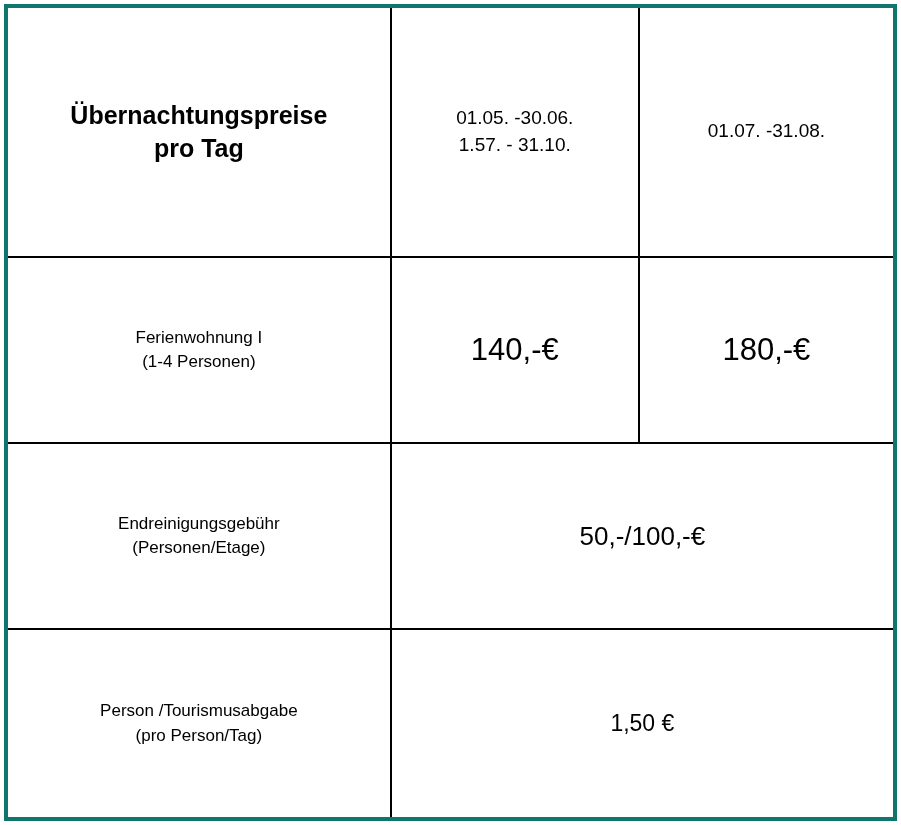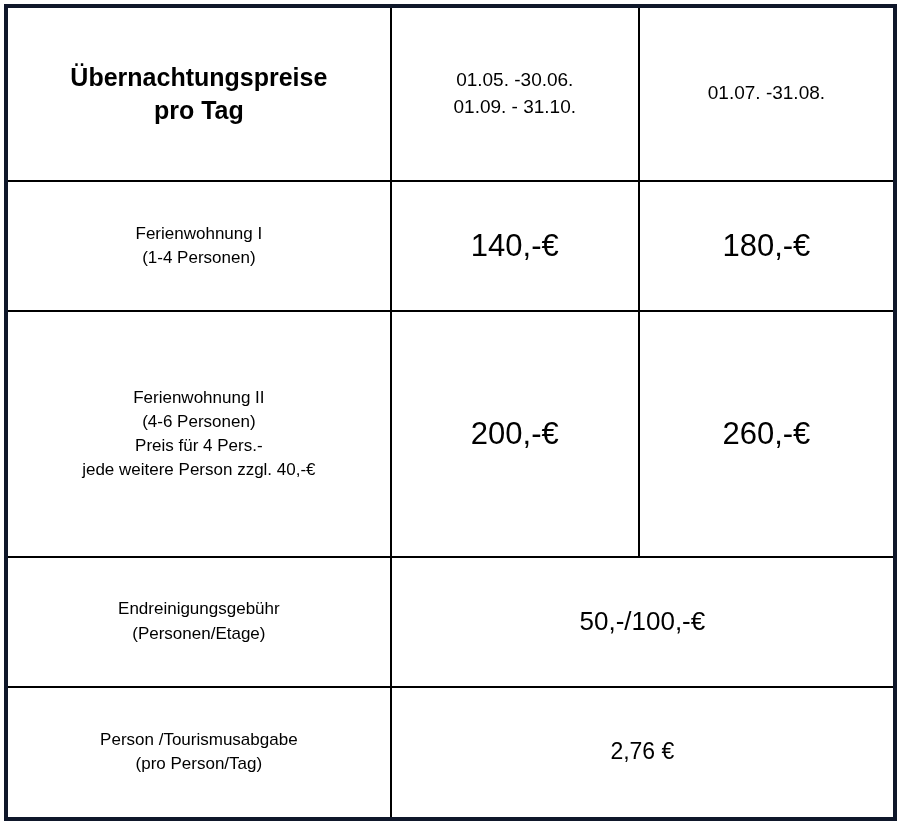--- a/index.html
+++ b/index.html
@@ -18,21 +18,21 @@
     width: 901px;
     height: 825px;
     box-sizing: border-box;
     padding: 4px 4px 4px 4px;
   }
   table.price-table {
     width: 893px;
     height: 817px;
     border-collapse: collapse;
     table-layout: fixed;
-    border: 4px solid #0f172a;
+    border: 4px solid #0f766e;
   }
   table.price-table td {
     border: 2px solid #000000;
     text-align: center;
     vertical-align: middle;
     padding: 2px 4px;
   }
   
   col.c-label { width: 383px; }
   col.c-price1 { width: 247px; }
@@ -77,59 +77,49 @@
       <col class="c-price2">
     </colgroup>
     <tbody>
       <tr>
         <td class="hdr-title">
           <span class="lbl-line">Übernachtungspreise</span>
           <span class="lbl-line">pro Tag</span>
         </td>
         <td class="hdr-period">
           <span class="lbl-line">01.05. -30.06.</span>
-          <span class="lbl-line">01.09. - 31.10.</span>
+          <span class="lbl-line">1.57. - 31.10.</span>
         </td>
         <td class="hdr-period">
           <span class="lbl-line">01.07. -31.08.</span>
         </td>
       </tr>
 
       <tr>
         <td class="row-label">
           <span class="lbl-line">Ferienwohnung I</span>
           <span class="lbl-line">(1-4 Personen)</span>
         </td>
         <td class="price">140,-€</td>
         <td class="price">180,-€</td>
       </tr>
 
-      <tr>
-        <td class="row-label">
-          <span class="lbl-line">Ferienwohnung II</span>
-          <span class="lbl-line">(4-6 Personen)</span>
-          <span class="lbl-line">Preis für 4 Pers.-</span>
-          <span class="lbl-line">jede weitere Person zzgl. 40,-€</span>
-        </td>
-        <td class="price">200,-€</td>
-        <td class="price">260,-€</td>
-      </tr>
 
 
 
       <tr>
         <td class="row-label">
           <span class="lbl-line">Endreinigungsgebühr</span>
           <span class="lbl-line">(Personen/Etage)</span>
         </td>
         <td class="price-wide" colspan="2">50,-/100,-€</td>
       </tr>
 
       <tr>
         <td class="row-label">
           <span class="lbl-line">Person /Tourismusabgabe</span>
           <span class="lbl-line">(pro Person/Tag)</span>
         </td>
-        <td class="price-small" colspan="2">2,76 €</td>
+        <td class="price-small" colspan="2">1,50 €</td>
       </tr>
     </tbody>
   </table>
 </div>
 
 </body></html>

